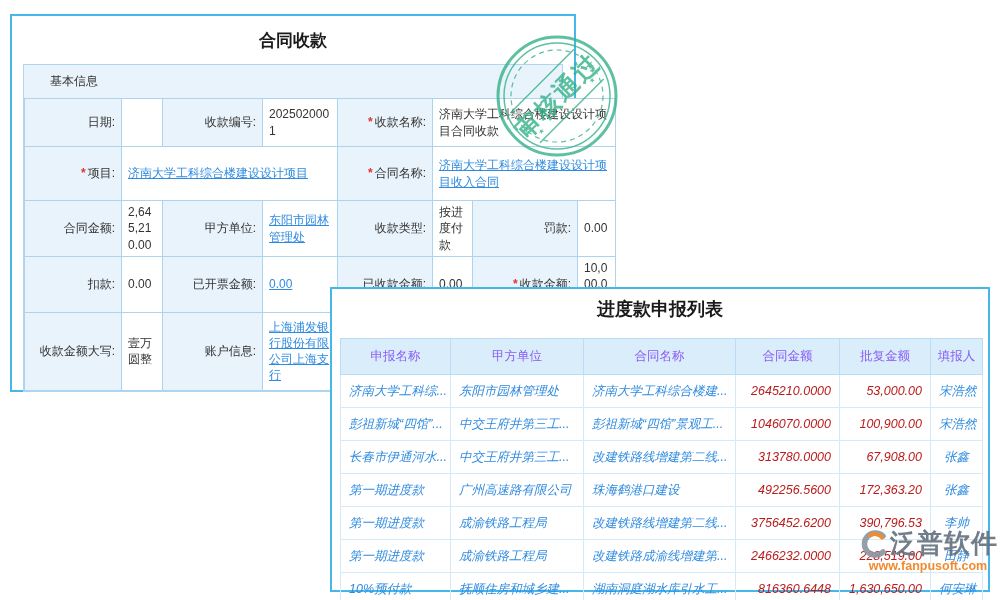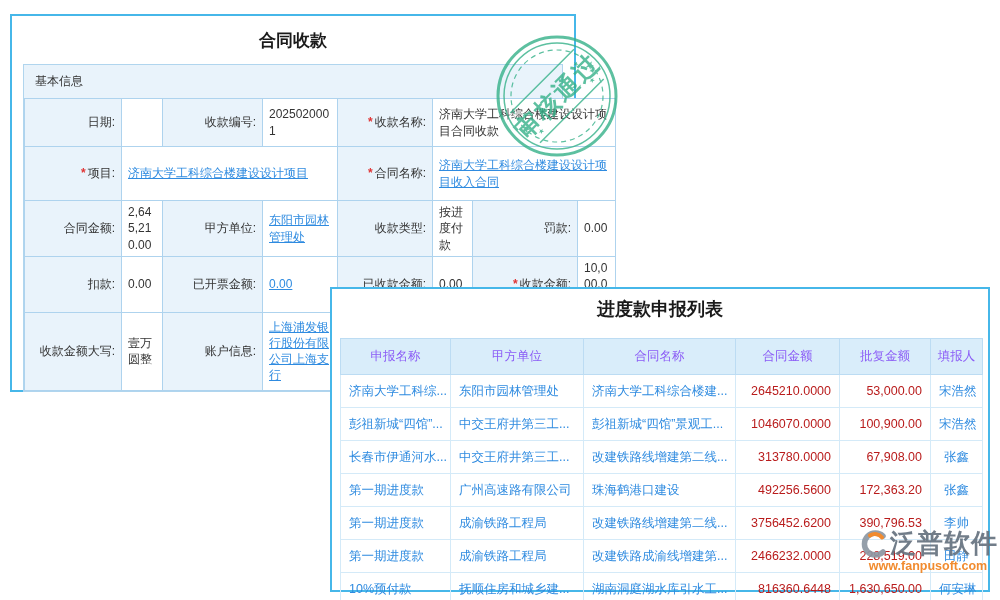--- a/index.html
+++ b/index.html
@@ -3,36 +3,36 @@
 <meta charset="utf-8">
 <style>
   html,body{margin:0;padding:0;background:#fff;}
   body{width:1000px;height:600px;position:relative;overflow:hidden;
        font-family:"Liberation Sans","DejaVu Sans",sans-serif;color:#333;}
   .panel{position:absolute;background:#fff;border:2px solid #46b7e9;box-sizing:border-box;}
   
   #receipt-panel{left:10px;top:14px;width:566px;height:378px;z-index:1;}
   .panel-title{text-align:center;font-size:17px;font-weight:bold;color:#1a1a1a;padding:13px 0 12px;}
   .inner-box{margin:0 11px;border:1px solid #b0d5ee;background:#e9f3fb;}
-  .section-bar{font-size:12px;color:#333;padding:8px 11px;}
+  .section-bar{font-size:12px;color:#333;padding:8px 26px;}
   table.form{width:100%;border-collapse:collapse;table-layout:fixed;font-size:12px;}
   table.form td{border:1px solid #aed3ee;padding:3px 6px;vertical-align:middle;word-break:break-all;line-height:1.35;}
   td.lbl{background:#e9f3fb;text-align:right;color:#333;}
   td.val{background:#fff;text-align:left;}
   .req{color:#e03434;margin-right:2px;font-weight:bold;}
   a.lnk{color:#2f8be0;text-decoration:underline;cursor:pointer;}
   
   #stamp{position:absolute;left:494px;top:33px;width:126px;height:126px;z-index:3;opacity:.8;pointer-events:none;}
   
   #list-panel{left:330px;top:287px;width:660px;height:305px;z-index:5;}
   #list-panel .panel-title{font-size:18px;padding:8px 0 17px;}
   table.list{width:calc(100% - 16px);margin:0 8px;border-collapse:collapse;table-layout:fixed;font-size:12.5px;}
   table.list th{background:#d9edfa;color:#8b5cf6;font-weight:normal;height:33px;
                 border:1px solid #bcdcf3;border-top:1px solid #bcdcf3;}
-  table.list td{height:32px;border:1px solid #d4eaf8;padding:0 8px;white-space:nowrap;overflow:hidden;}
+  table.list td{height:32px;border:1px solid #d4eaf8;padding:0 8px;white-space:nowrap;overflow:hidden;font-style:italic;}
   td.c-blue{color:#2f8be0;cursor:pointer;}
   td.c-num{text-align:right;color:#b91c1c;}
   td.c-rep{text-align:center;color:#2f8be0;cursor:pointer;}
   
   #watermark{position:absolute;left:858px;top:526px;z-index:9;pointer-events:none;opacity:.92;}
   #watermark .wm-row{display:flex;align-items:center;}
   #watermark .wm-brand{font-size:26px;font-weight:bold;color:#66727f;letter-spacing:1px;}
   #watermark .wm-url{font-size:12.5px;font-weight:bold;text-align:center;margin-top:-2px;}
 </style>
 </head>

